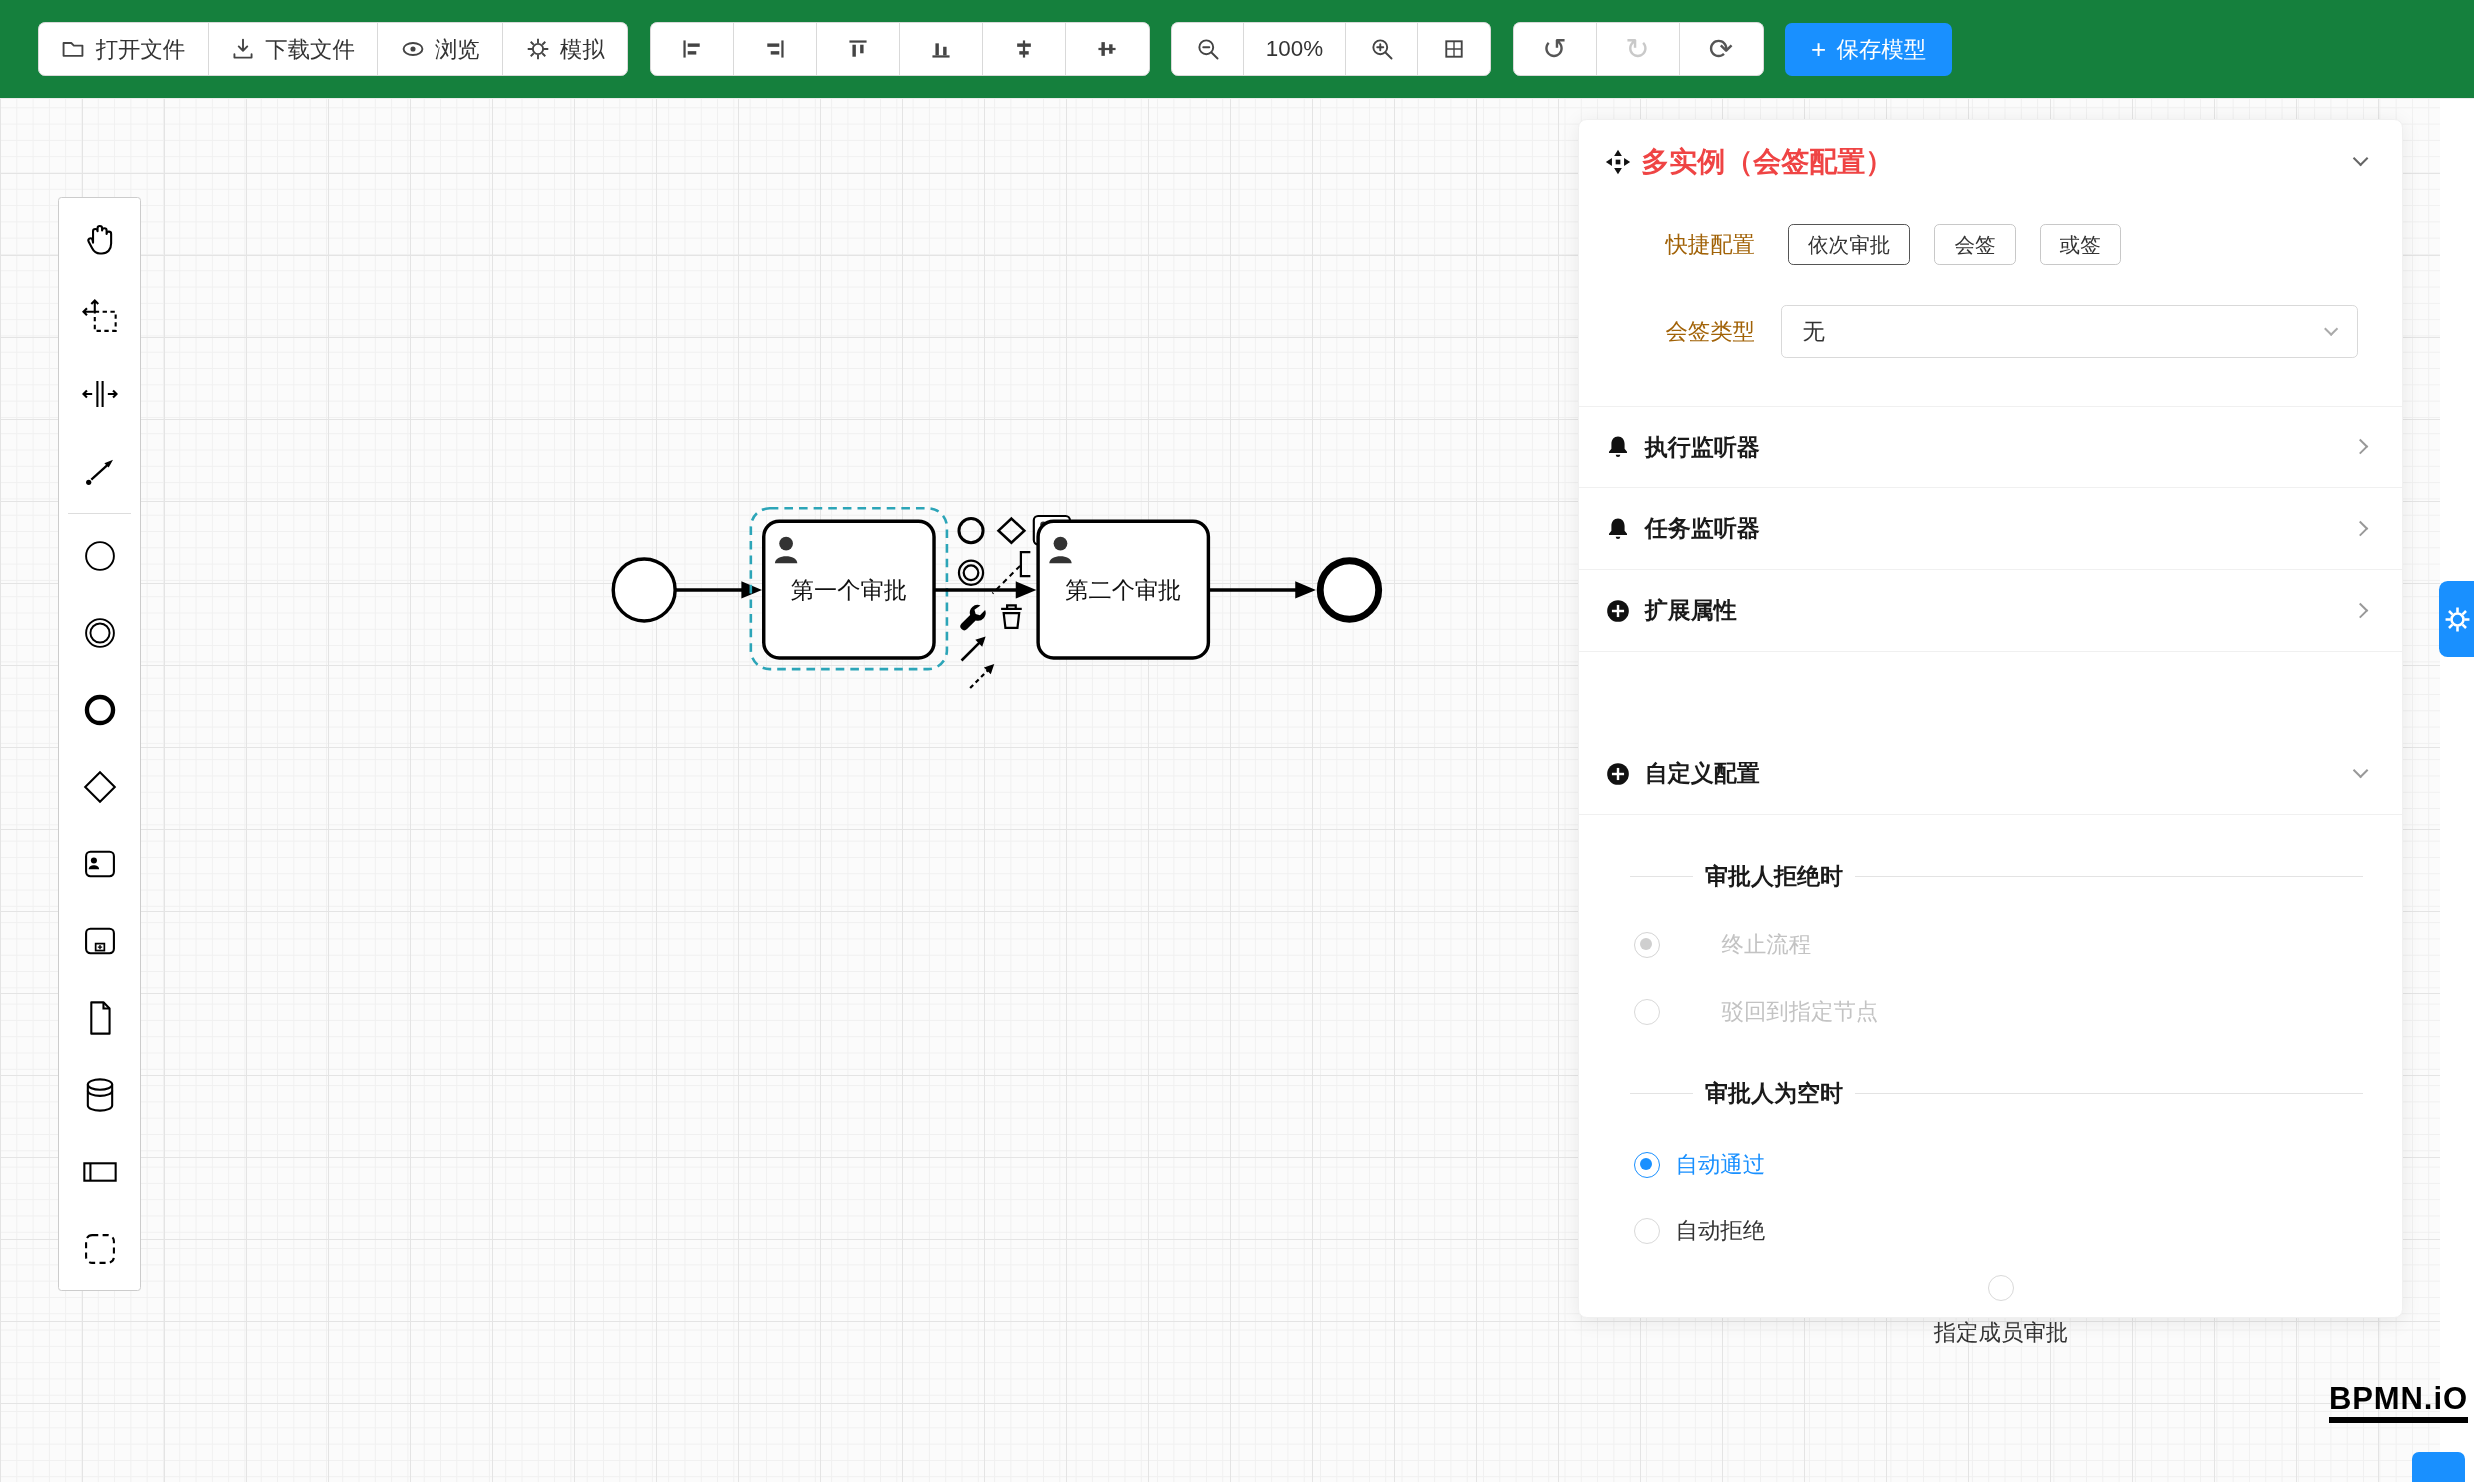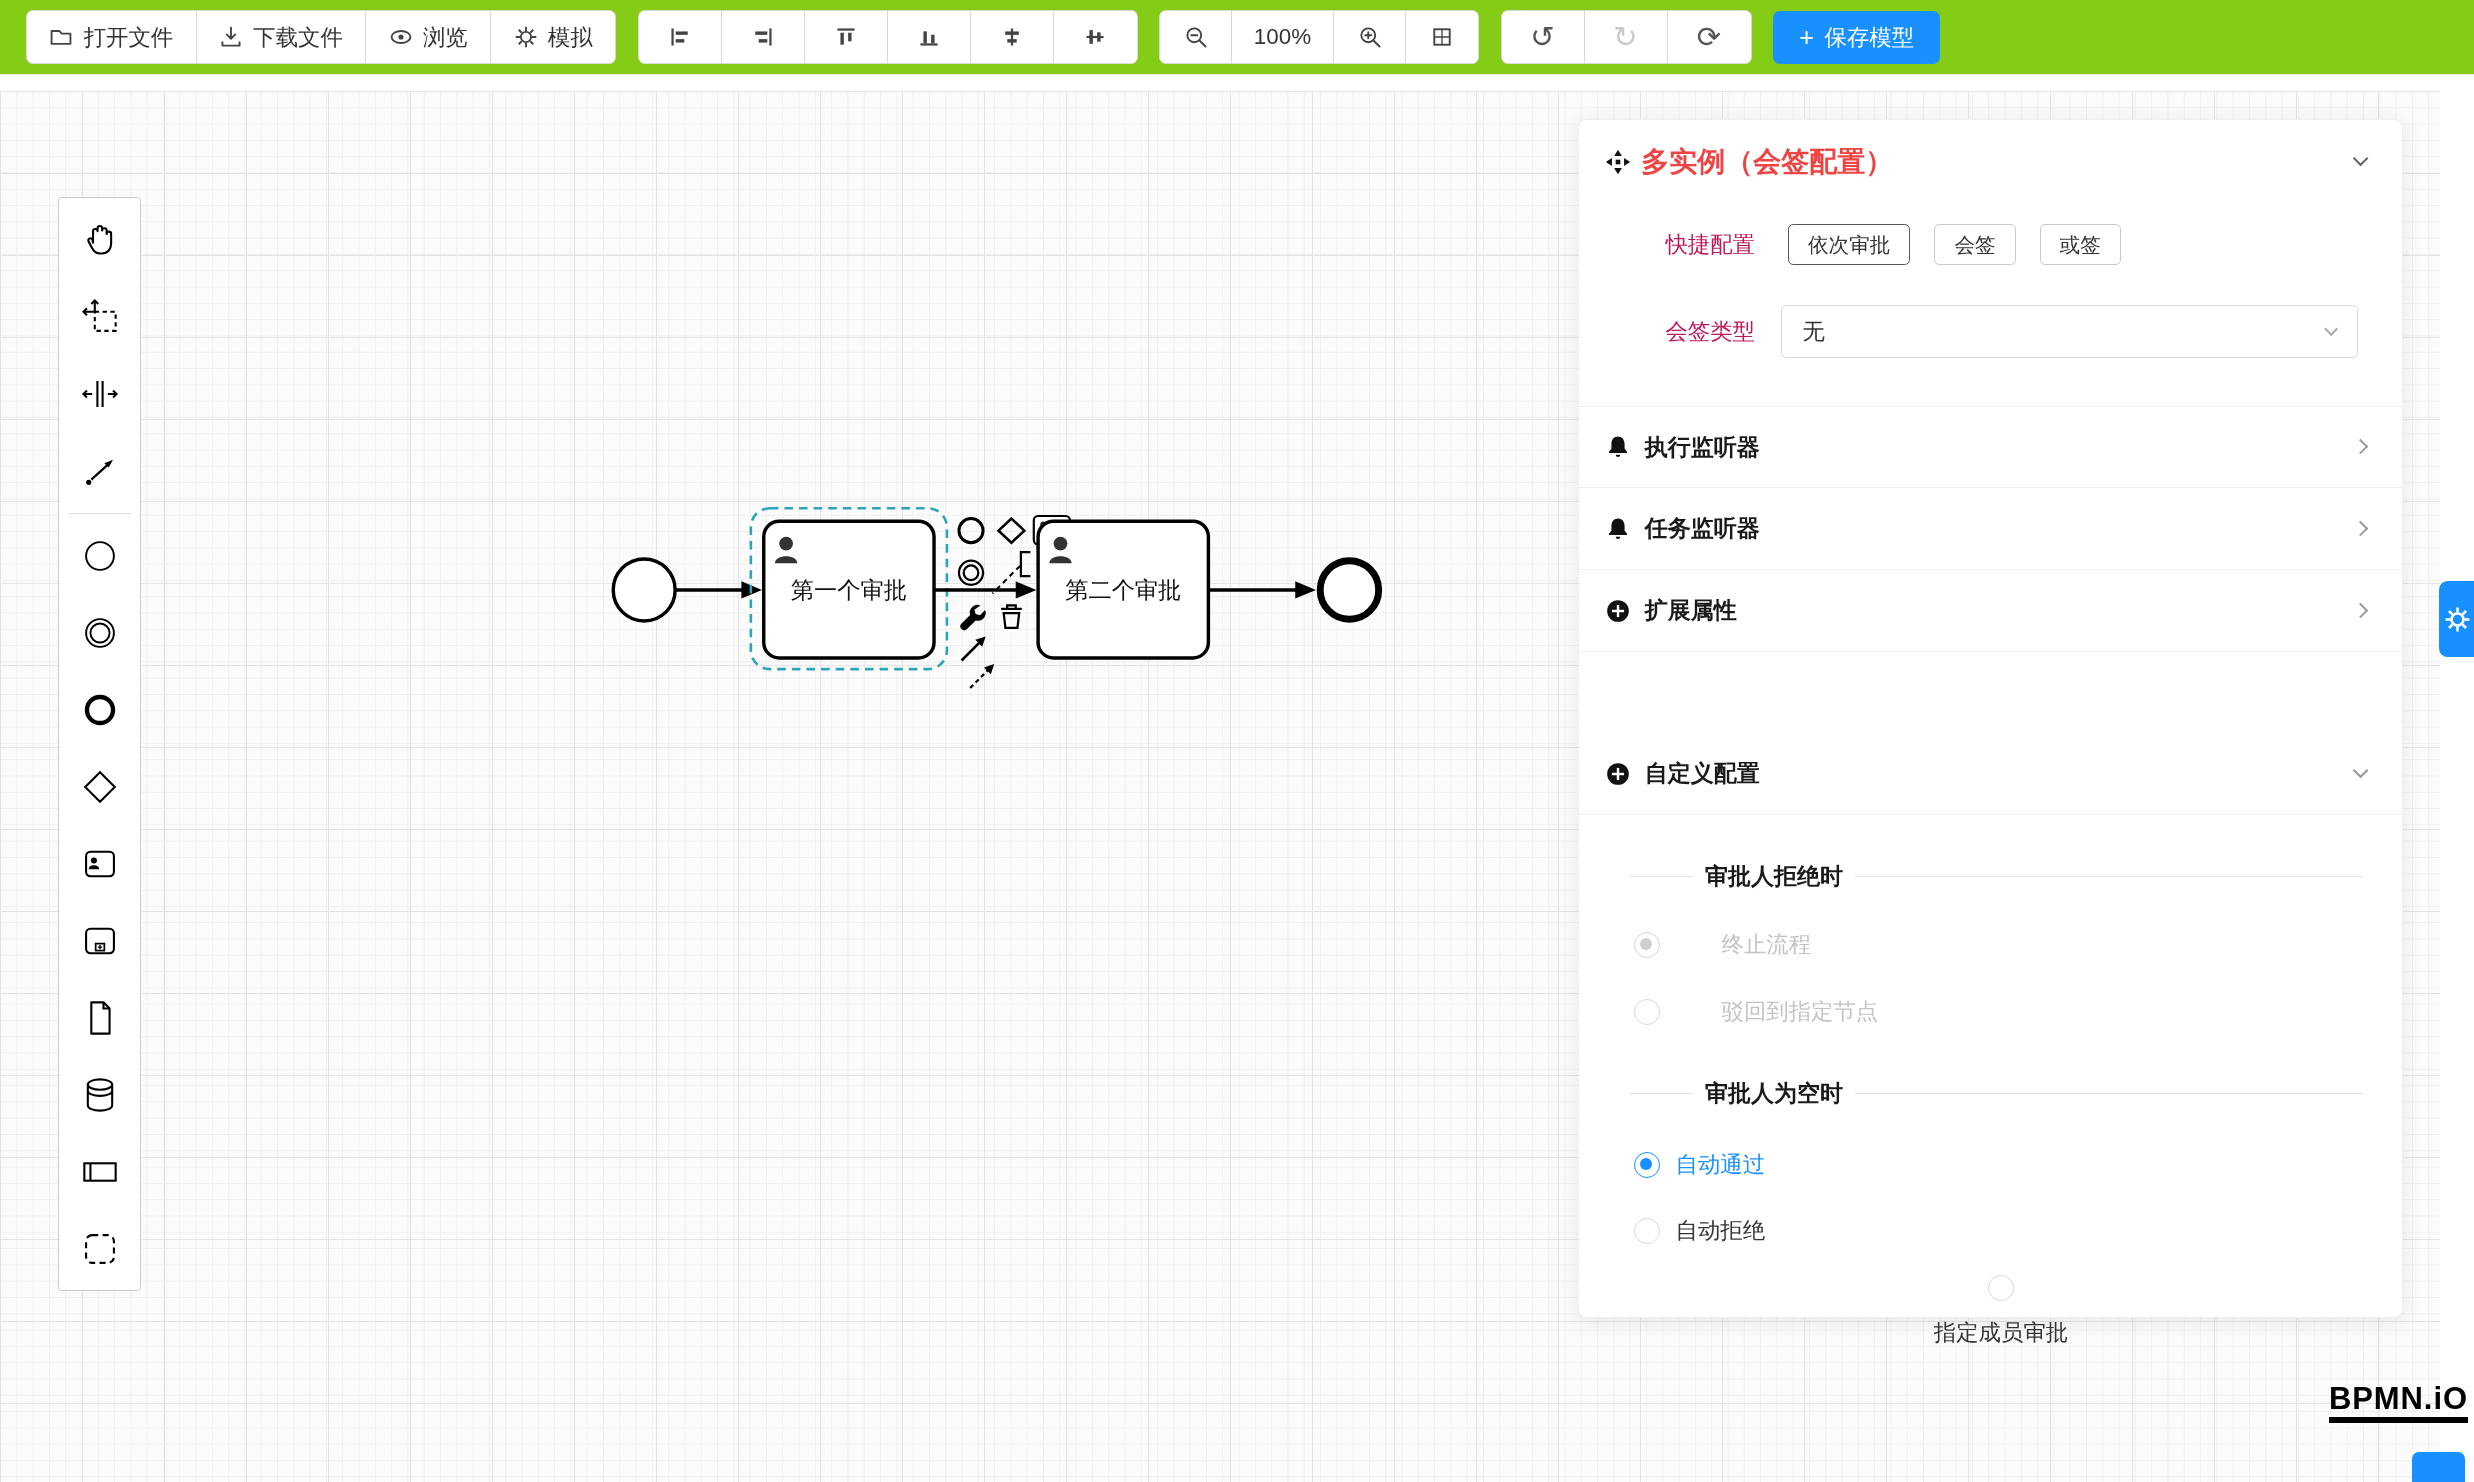--- a/index.html
+++ b/index.html
@@ -1,22 +1,22 @@
 <!DOCTYPE html>
 <html style="font-size:13.8px"><head>
 <meta charset="utf-8">
 <style>
   * { box-sizing:border-box; margin:0; padding:0; }
   html,body { width:2475px; height:1482px; overflow:hidden; background:#fff;
     font-family:"Liberation Sans","DejaVu Sans",sans-serif; color:#333; }
   .stage { position:relative; width:2475px; height:1482px; }
 
   
-  .toolbar { position:absolute; top:0; left:0; right:0; height:75px; background:#84cc16;
-    border-bottom:0.9px solid #ebebeb; display:flex; align-items:center; padding-left:26px; z-index:6; }
+  .toolbar { position:absolute; top:0; left:0; right:0; height:99px; background:#15803d;
+    border-bottom:0.9px solid #ebebeb; display:flex; align-items:center; padding-left:38px; z-index:6; }
   .tgroup { display:flex; border:0.9px solid #d9d9d9; border-radius:6.9px; background:#fff; overflow:hidden; margin-right:21.5px; }
   .tbtn { display:flex; align-items:center; gap:10.3px; padding:0 22.4px; height:52px; font-size:22.4px; color:#333;
     border-right:0.9px solid #d9d9d9; cursor:pointer; white-space:nowrap; }
   .tgroup .tbtn:last-child, .tgroup .ticon:last-child { border-right:none; }
   .ticon { width:83px; height:52px; display:flex; align-items:center; justify-content:center;
     border-right:0.9px solid #d9d9d9; cursor:pointer; }
   .zoomtxt { width:102px; height:52px; display:flex; align-items:center; justify-content:center;
     font-size:22.4px; color:#333; border-right:0.9px solid #d9d9d9; }
   .uglyph { font-size:29px; color:#555; line-height:1; }
   .uglyph.dis { color:#c9c9c9; }
@@ -39,21 +39,21 @@
   .palette { position:absolute; left:58px; top:197px; width:83px; background:#fff;
     border:0.9px solid #ccc; border-radius:3.4px; z-index:3; padding:3.4px 0; }
   .p-item { height:77px; display:flex; align-items:center; justify-content:center; cursor:pointer; }
   .p-sep { height:0.9px; background:#ddd; margin:3.4px 8.6px; }
 
   
   .panel { position:absolute; left:1578px; top:119px; width:825px; height:1199px; background:#fff;
     border:0.9px solid #f0f0f0; border-radius:8.6px; box-shadow:0 3.4px 20.6px rgba(0,0,0,.08); z-index:5; }
   .prow { position:absolute; left:0; right:0; display:flex; align-items:center; }
   .panel-title { top:19px; left:26px; right:36px; height:45px; gap:10.3px; font-size:28px; font-weight:bold; color:#ef4444; }
-  .plabel { width:176px; text-align:right; font-size:22.4px; color:#be185d; flex:none; }
+  .plabel { width:176px; text-align:right; font-size:22.4px; color:#a16207; flex:none; }
   .row-quick { top:102px; height:45px; }
   .qbtn { height:41px; padding:0 19px; margin-left:24px; border:0.9px solid #c8c8c8; border-radius:5.2px;
     background:#fff; font-size:20.6px; color:#333; display:flex; align-items:center; cursor:pointer; }
   .qbtn.first { margin-left:33px; border-color:#555; }
   .row-type { top:184px; height:55px; }
   .psel { margin-left:26px; width:577px; height:53px; border:0.9px solid #d9d9d9; border-radius:5.2px;
     display:flex; align-items:center; padding:0 20.6px; font-size:22.4px; color:#333; cursor:pointer; background:#fff; }
   .collapse-row { position:absolute; left:0; right:0; height:82px; border-bottom:0.9px solid #f0f0f0;
     display:flex; align-items:center; gap:13.8px; padding:0 36px 0 26px; font-size:23px; font-weight:bold; color:#1a1a1a; cursor:pointer;justify-content:center; }
   .collapse-row.r0 { top:286px; border-top:0.9px solid #f0f0f0; }

